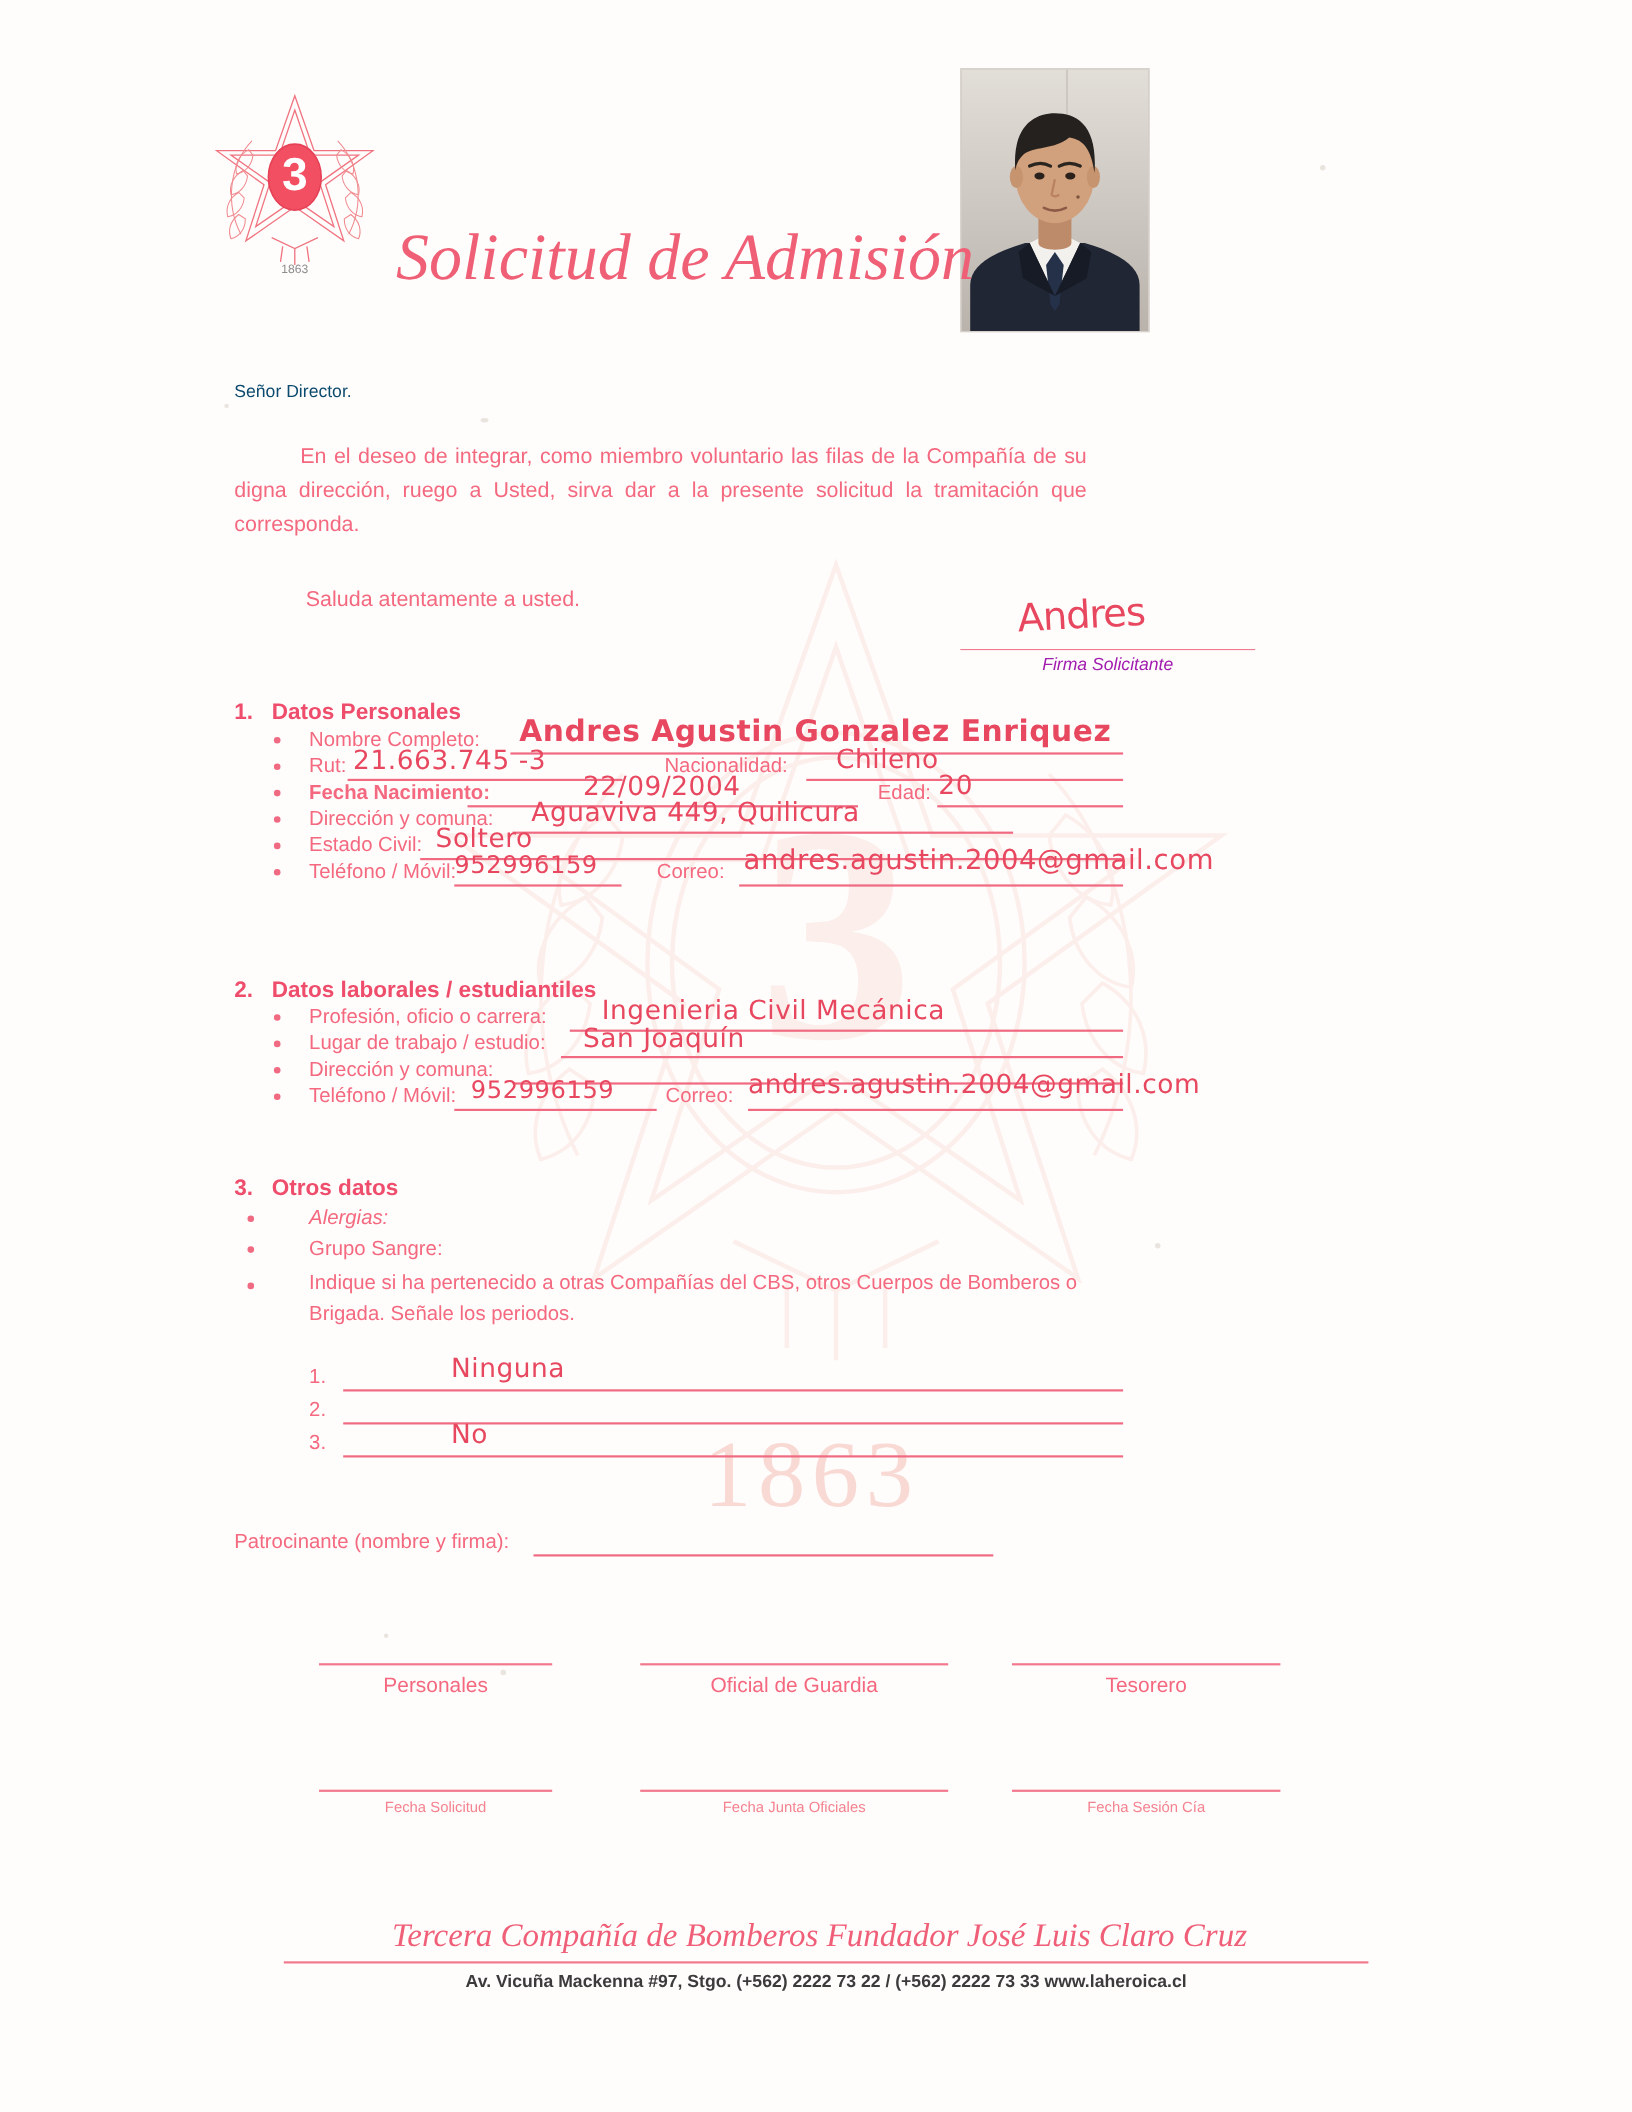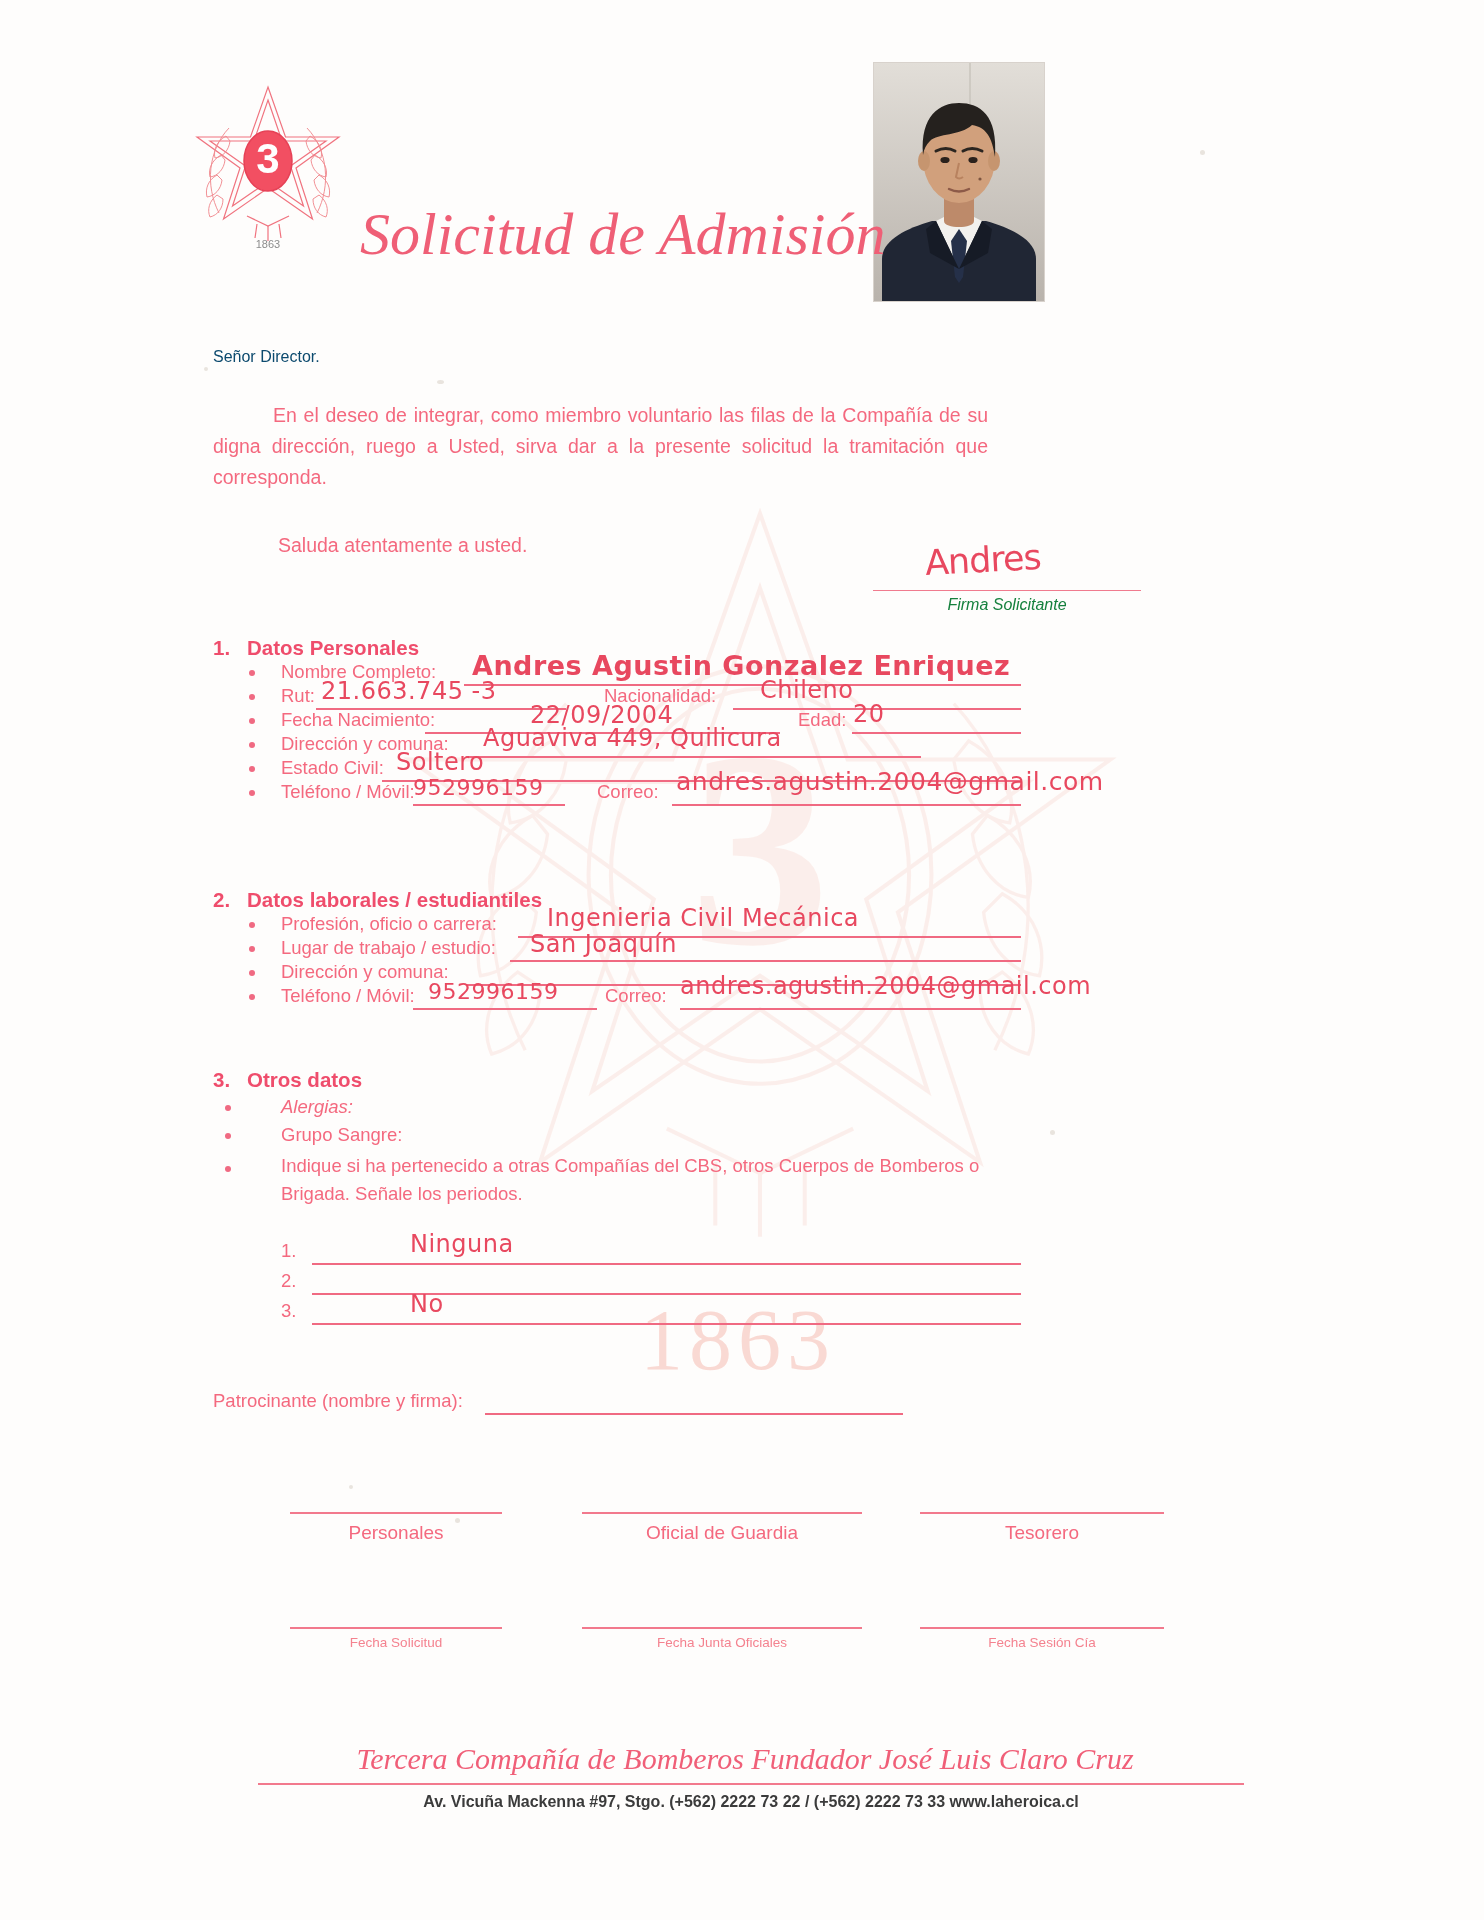--- a/index.html
+++ b/index.html
@@ -35,21 +35,21 @@
 
   .para{position:absolute;left:213px;top:400px;width:775px;font-size:19.5px;
         line-height:31px;color:#f4697f;text-align:justify;text-indent:60px;}
 
   .saluda{position:absolute;left:278px;top:534px;font-size:19.5px;color:#f4697f;}
 
   
   .firma-line{position:absolute;left:873px;top:590px;width:268px;height:1px;
               background:#f07b8e;}
   .firma-cap{position:absolute;left:873px;top:596px;width:268px;text-align:center;
-             font-size:16px;font-style:italic;color:#15803d;}
+             font-size:16px;font-style:italic;color:#a21caf;}
   .firma-hand{position:absolute;left:925px;top:540px;font-size:35px;color:#e8485f;
               font-family:"DejaVu Sans",sans-serif;transform:rotate(-3deg);
               letter-spacing:-1px;}
 
   
   .sec-head{position:absolute;font-size:20.5px;font-weight:bold;color:#ef4d6c;}
   .sec-num{position:absolute;font-size:20.5px;font-weight:bold;color:#ef4d6c;}
 
   .bullet{position:absolute;width:6px;height:6px;border-radius:50%;background:#f06a82;}
 
@@ -206,21 +206,21 @@
 
   <div class="bullet" style="left:249px;top:694px;"></div>
   <div class="lbl" style="left:281px;top:685px;">Rut:</div>
   <div class="uline" style="left:316px;top:708px;width:250px;"></div>
   <div class="hand sm" style="left:321px;top:677px;">21.663.745 -3</div>
   <div class="lbl" style="left:604px;top:685px;">Nacionalidad:</div>
   <div class="uline" style="left:733px;top:708px;width:288px;"></div>
   <div class="hand sm" style="left:760px;top:676px;">Chileno</div>
 
   <div class="bullet" style="left:249px;top:718px;"></div>
-  <div class="lbl" style="left:281px;top:709px;">Fecha Nacimiento:</div>
+  <div class="lbl" style="left:281px;top:709px;font-weight:bold;">Fecha Nacimiento:</div>
   <div class="uline" style="left:425px;top:732px;width:355px;"></div>
   <div class="hand sm" style="left:530px;top:701px;">22/09/2004</div>
   <div class="lbl" style="left:798px;top:709px;">Edad:</div>
   <div class="uline" style="left:852px;top:732px;width:169px;"></div>
   <div class="hand sm" style="left:853px;top:700px;">20</div>
 
   <div class="bullet" style="left:249px;top:742px;"></div>
   <div class="lbl" style="left:281px;top:733px;">Dirección y comuna:</div>
   <div class="uline" style="left:466px;top:756px;width:455px;"></div>
   <div class="hand sm" style="left:483px;top:724px;">Aguaviva 449,   Quilicura</div>

